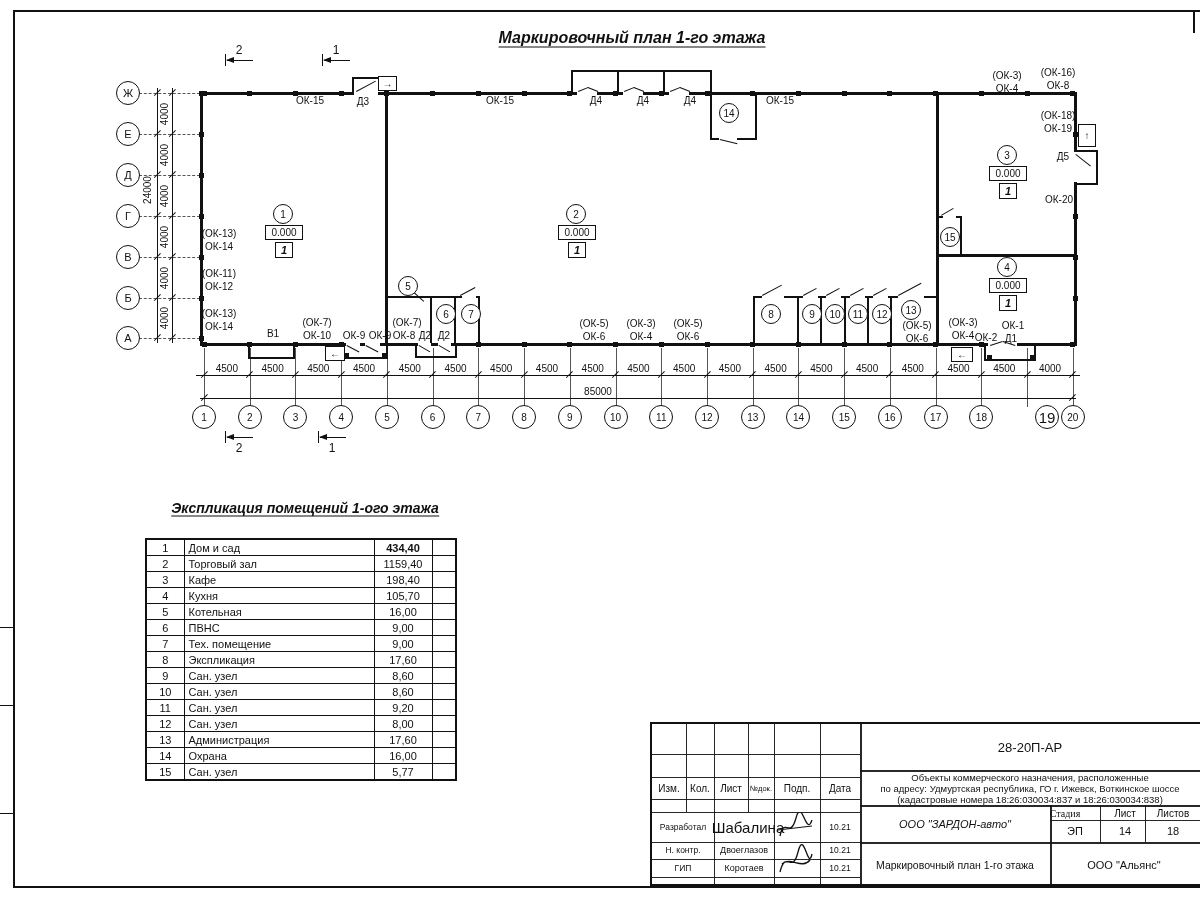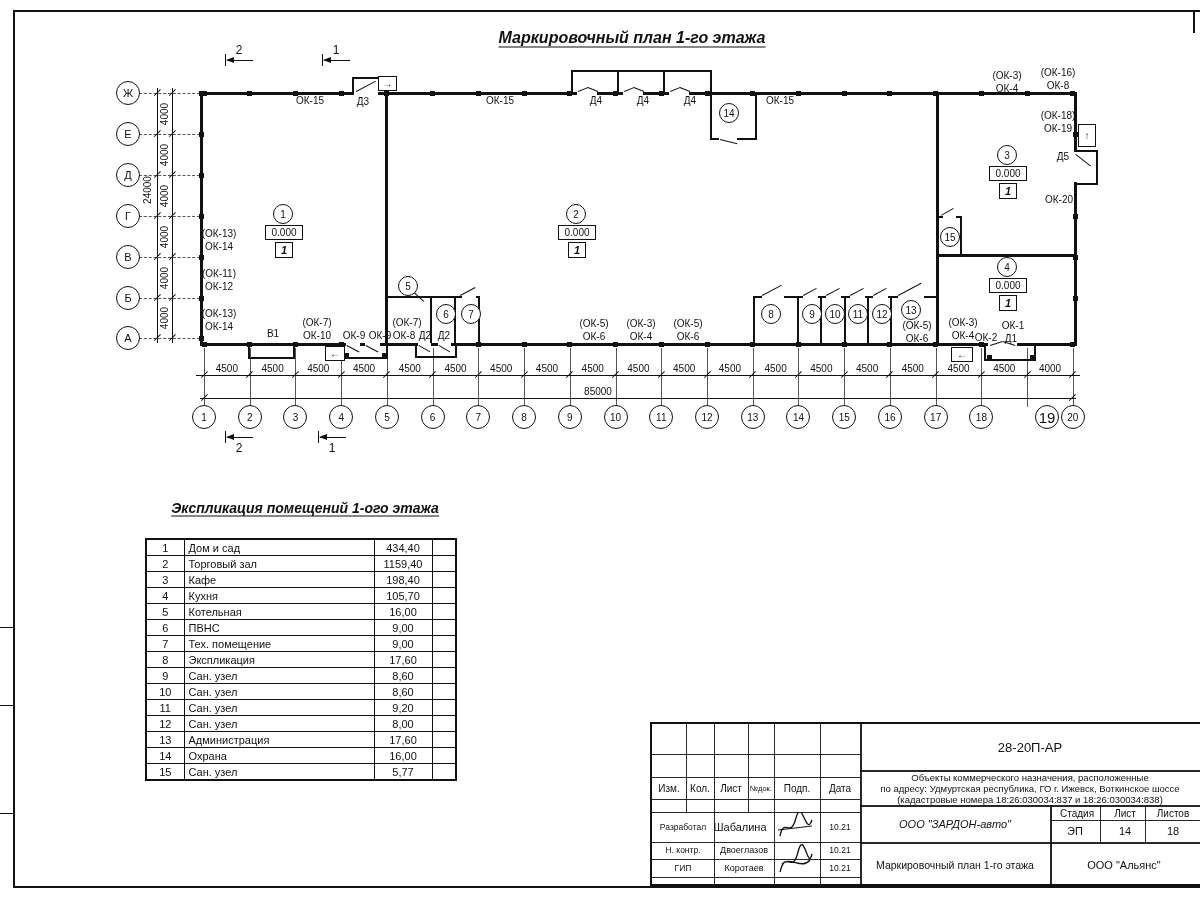--- a/index.html
+++ b/index.html
@@ -391,21 +391,21 @@
       <colgroup>
         <col style="width: 38px;">
         <col style="width: 190px;">
         <col style="width: 58px;">
         <col style="width: 24px;">
       </colgroup>
       <tbody>
         <tr>
           <td style="height: 15px; text-align: center;">1</td>
           <td style="height: 15px; text-align: left;">Дом и сад</td>
-          <td style="height: 15px; text-align: center;">434,40</td>
+          <td style="height: 15px; text-align: center; font-weight: bold;">434,40</td>
           <td style="height: 15px; text-align: center;"></td>
         </tr>
         <tr>
           <td style="height: 15px; text-align: center;">2</td>
           <td style="height: 15px; text-align: left;">Торговый зал</td>
           <td style="height: 15px; text-align: center;">1159,40</td>
           <td style="height: 15px; text-align: center;"></td>
         </tr>
         <tr>
           <td style="height: 15px; text-align: center;">3</td>
@@ -521,30 +521,30 @@
     <div class="tb-line" style="left: 398px; top: 81px; width: 1.6px; height: 83px; background: rgb(17, 17, 17); opacity: 0.9;"></div>
     <div class="tb-line" style="left: 448px; top: 81px; width: 1px; height: 37px; background: rgb(17, 17, 17); opacity: 0.9;"></div>
     <div class="tb-line" style="left: 493px; top: 81px; width: 1px; height: 37px; background: rgb(17, 17, 17); opacity: 0.9;"></div>
     <div class="tb-txt" style="left: 17px; top: 64px; font-size: 10px;">Изм.</div>
     <div class="tb-txt" style="left: 48px; top: 64px; font-size: 10px;">Кол.</div>
     <div class="tb-txt" style="left: 79px; top: 64px; font-size: 10px;">Лист</div>
     <div class="tb-txt" style="left: 109px; top: 64px; font-size: 7.5px;">№док.</div>
     <div class="tb-txt" style="left: 145px; top: 64px; font-size: 10px;">Подп.</div>
     <div class="tb-txt" style="left: 188px; top: 64px; font-size: 10px;">Дата</div>
     <div class="tb-txt" style="left: 31px; top: 103px; font-size: 8.5px;">Разработал</div>
-    <div class="tb-txt" style="left: 88px; top: 103px; font-size: 11px;">Шабалина</div>
+    <div class="tb-txt" style="left: 96px; top: 103px; font-size: 15px;">Шабалина</div>
     <div class="tb-txt" style="left: 188px; top: 103px; font-size: 8.5px;">10.21</div>
     <div class="tb-txt" style="left: 31px; top: 126px; font-size: 8.5px;">Н. контр.</div>
     <div class="tb-txt" style="left: 92px; top: 126px; font-size: 9px;">Двоеглазов</div>
     <div class="tb-txt" style="left: 188px; top: 126px; font-size: 8.5px;">10.21</div>
     <div class="tb-txt" style="left: 31px; top: 144px; font-size: 8.5px;">ГИП</div>
     <div class="tb-txt" style="left: 92px; top: 144px; font-size: 9px;">Коротаев</div>
     <div class="tb-txt" style="left: 188px; top: 144px; font-size: 8.5px;">10.21</div>
     <div class="tb-txt" style="left: 378px; top: 53px; font-size: 9.5px;">Объекты коммерческого назначения, расположенные</div>
     <div class="tb-txt" style="left: 378px; top: 64px; font-size: 9.5px;">по адресу: Удмуртская республика, ГО г. Ижевск, Воткинское шоссе</div>
     <div class="tb-txt" style="left: 378px; top: 75px; font-size: 9.5px;">(кадастровые номера 18:26:030034:837 и 18:26:030034:838)</div>
-    <div class="tb-txt" style="left: 425px; top: 89px; font-size: 10px;">Стадия</div>
+    <div class="tb-txt" style="left: 413px; top: 89px; font-size: 10px; font-family: Liberation Serif, serif;">Стадия</div>
     <div class="tb-txt" style="left: 473px; top: 89px; font-size: 10px;">Лист</div>
     <div class="tb-txt" style="left: 521px; top: 89px; font-size: 10px;">Листов</div>
     <div class="tb-txt" style="left: 423px; top: 107px; font-size: 11px;">ЭП</div>
     <div class="tb-txt" style="left: 473px; top: 107px; font-size: 11px;">14</div>
     <div class="tb-txt" style="left: 521px; top: 107px; font-size: 11px;">18</div>
   </div>
 
 </body></html>

